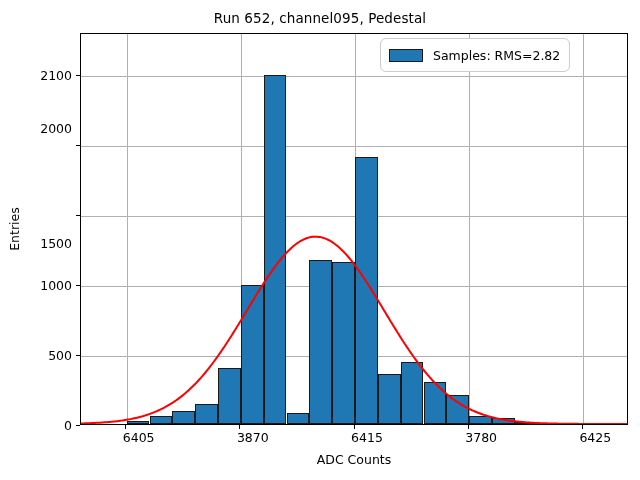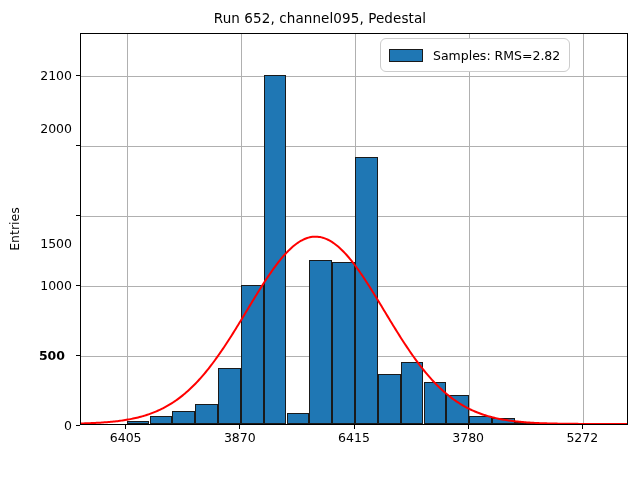--- a/index.html
+++ b/index.html
@@ -84,20 +84,21 @@
     height: 1.1px;
     background: #000000;
   }
   .xtick-label {
     position: absolute;
     top: 5px;
     font-size: 12.5px;
     color: #000000;
     transform: translateX(-50%);
     white-space: nowrap;
+    margin-left: 13px;
   }
   .xtick-mark {
     position: absolute;
     top: 0;
     width: 1.1px;
     height: 4px;
     background: #000000;
   }
   #xlabel {
     position: absolute;
@@ -210,45 +211,46 @@
         <div class="bar" style="left: 433.833px; width: 22.8333px; height: 1.5px;"></div>
       </div>
     <svg id="fit-curve-svg" viewBox="0 0 548 392" preserveAspectRatio="none">
       <path id="fit-path" fill="none" stroke="#ff0000" stroke-width="2" vector-effect="non-scaling-stroke" d="M0.00,391.46 L1.30,391.42 L2.61,391.39 L3.91,391.35 L5.22,391.30 L6.52,391.26 L7.83,391.21 L9.13,391.16 L10.44,391.10 L11.74,391.05 L13.05,390.99 L14.35,390.92 L15.66,390.86 L16.96,390.78 L18.27,390.71 L19.57,390.63 L20.88,390.55 L22.18,390.46 L23.49,390.36 L24.79,390.27 L26.10,390.16 L27.40,390.05 L28.70,389.94 L30.01,389.82 L31.31,389.69 L32.62,389.56 L33.92,389.42 L35.23,389.27 L36.53,389.12 L37.84,388.96 L39.14,388.79 L40.45,388.61 L41.75,388.42 L43.06,388.22 L44.36,388.02 L45.67,387.80 L46.97,387.58 L48.28,387.35 L49.58,387.10 L50.89,386.84 L52.19,386.57 L53.50,386.29 L54.80,386.00 L56.10,385.70 L57.41,385.38 L58.71,385.05 L60.02,384.70 L61.32,384.34 L62.63,383.97 L63.93,383.57 L65.24,383.17 L66.54,382.75 L67.85,382.31 L69.15,381.85 L70.46,381.37 L71.76,380.88 L73.07,380.37 L74.37,379.84 L75.68,379.29 L76.98,378.72 L78.29,378.13 L79.59,377.52 L80.90,376.89 L82.20,376.23 L83.50,375.55 L84.81,374.85 L86.11,374.13 L87.42,373.38 L88.72,372.61 L90.03,371.81 L91.33,370.99 L92.64,370.14 L93.94,369.27 L95.25,368.37 L96.55,367.44 L97.86,366.49 L99.16,365.51 L100.47,364.50 L101.77,363.46 L103.08,362.39 L104.38,361.30 L105.69,360.17 L106.99,359.02 L108.30,357.84 L109.60,356.63 L110.90,355.38 L112.21,354.11 L113.51,352.81 L114.82,351.48 L116.12,350.11 L117.43,348.72 L118.73,347.30 L120.04,345.84 L121.34,344.36 L122.65,342.85 L123.95,341.30 L125.26,339.73 L126.56,338.13 L127.87,336.50 L129.17,334.84 L130.48,333.15 L131.78,331.43 L133.09,329.69 L134.39,327.92 L135.70,326.12 L137.00,324.29 L138.30,322.44 L139.61,320.57 L140.91,318.67 L142.22,316.75 L143.52,314.80 L144.83,312.84 L146.13,310.85 L147.44,308.84 L148.74,306.82 L150.05,304.77 L151.35,302.71 L152.66,300.63 L153.96,298.54 L155.27,296.44 L156.57,294.32 L157.88,292.19 L159.18,290.05 L160.49,287.90 L161.79,285.75 L163.10,283.59 L164.40,281.43 L165.70,279.26 L167.01,277.10 L168.31,274.93 L169.62,272.77 L170.92,270.61 L172.23,268.45 L173.53,266.30 L174.84,264.16 L176.14,262.03 L177.45,259.92 L178.75,257.81 L180.06,255.73 L181.36,253.66 L182.67,251.61 L183.97,249.58 L185.28,247.57 L186.58,245.58 L187.89,243.63 L189.19,241.70 L190.50,239.80 L191.80,237.93 L193.10,236.10 L194.41,234.30 L195.71,232.53 L197.02,230.81 L198.32,229.12 L199.63,227.48 L200.93,225.88 L202.24,224.33 L203.54,222.82 L204.85,221.36 L206.15,219.94 L207.46,218.58 L208.76,217.27 L210.07,216.02 L211.37,214.82 L212.68,213.67 L213.98,212.59 L215.29,211.56 L216.59,210.59 L217.90,209.68 L219.20,208.83 L220.50,208.05 L221.81,207.32 L223.11,206.66 L224.42,206.07 L225.72,205.54 L227.03,205.08 L228.33,204.68 L229.64,204.35 L230.94,204.09 L232.25,203.89 L233.55,203.77 L234.86,203.71 L236.16,203.71 L237.47,203.79 L238.77,203.93 L240.08,204.14 L241.38,204.42 L242.69,204.76 L243.99,205.17 L245.30,205.65 L246.60,206.20 L247.90,206.80 L249.21,207.48 L250.51,208.21 L251.82,209.01 L253.12,209.87 L254.43,210.80 L255.73,211.78 L257.04,212.82 L258.34,213.92 L259.65,215.08 L260.95,216.29 L262.26,217.56 L263.56,218.88 L264.87,220.25 L266.17,221.67 L267.48,223.14 L268.78,224.66 L270.09,226.23 L271.39,227.84 L272.70,229.49 L274.00,231.19 L275.30,232.92 L276.61,234.69 L277.91,236.50 L279.22,238.34 L280.52,240.21 L281.83,242.12 L283.13,244.06 L284.44,246.02 L285.74,248.01 L287.05,250.02 L288.35,252.06 L289.66,254.11 L290.96,256.19 L292.27,258.28 L293.57,260.38 L294.88,262.50 L296.18,264.63 L297.49,266.78 L298.79,268.92 L300.10,271.08 L301.40,273.24 L302.70,275.41 L304.01,277.57 L305.31,279.74 L306.62,281.91 L307.92,284.07 L309.23,286.23 L310.53,288.38 L311.84,290.52 L313.14,292.66 L314.45,294.78 L315.75,296.90 L317.06,299.00 L318.36,301.09 L319.67,303.16 L320.97,305.22 L322.28,307.26 L323.58,309.28 L324.89,311.29 L326.19,313.27 L327.50,315.23 L328.80,317.17 L330.10,319.09 L331.41,320.98 L332.71,322.85 L334.02,324.70 L335.32,326.52 L336.63,328.31 L337.93,330.07 L339.24,331.81 L340.54,333.52 L341.85,335.21 L343.15,336.86 L344.46,338.48 L345.76,340.08 L347.07,341.65 L348.37,343.18 L349.68,344.69 L350.98,346.17 L352.29,347.61 L353.59,349.03 L354.90,350.42 L356.20,351.77 L357.50,353.10 L358.81,354.39 L360.11,355.66 L361.42,356.89 L362.72,358.10 L364.03,359.28 L365.33,360.42 L366.64,361.54 L367.94,362.63 L369.25,363.69 L370.55,364.72 L371.86,365.72 L373.16,366.70 L374.47,367.65 L375.77,368.57 L377.08,369.46 L378.38,370.33 L379.69,371.17 L380.99,371.99 L382.30,372.78 L383.60,373.55 L384.90,374.29 L386.21,375.01 L387.51,375.70 L388.82,376.38 L390.12,377.03 L391.43,377.66 L392.73,378.26 L394.04,378.85 L395.34,379.41 L396.65,379.96 L397.95,380.49 L399.26,380.99 L400.56,381.48 L401.87,381.95 L403.17,382.40 L404.48,382.84 L405.78,383.26 L407.09,383.66 L408.39,384.05 L409.70,384.42 L411.00,384.78 L412.30,385.12 L413.61,385.45 L414.91,385.77 L416.22,386.07 L417.52,386.36 L418.83,386.63 L420.13,386.90 L421.44,387.15 L422.74,387.40 L424.05,387.63 L425.35,387.85 L426.66,388.07 L427.96,388.27 L429.27,388.46 L430.57,388.65 L431.88,388.82 L433.18,388.99 L434.49,389.15 L435.79,389.30 L437.10,389.45 L438.40,389.59 L439.70,389.72 L441.01,389.85 L442.31,389.96 L443.62,390.08 L444.92,390.19 L446.23,390.29 L447.53,390.38 L448.84,390.48 L450.14,390.56 L451.45,390.65 L452.75,390.73 L454.06,390.80 L455.36,390.87 L456.67,390.94 L457.97,391.00 L459.28,391.06 L460.58,391.12 L461.89,391.17 L463.19,391.22 L464.50,391.27 L465.80,391.31 L467.10,391.36 L468.41,391.40 L469.71,391.43 L471.02,391.47 L472.32,391.50 L473.63,391.53 L474.93,391.56 L476.24,391.59 L477.54,391.62 L478.85,391.64 L480.15,391.67 L481.46,391.69 L482.76,391.71 L484.07,391.73 L485.37,391.75 L486.68,391.76 L487.98,391.78 L489.29,391.79 L490.59,391.81 L491.90,391.82 L493.20,391.83 L494.50,391.84 L495.81,391.86 L497.11,391.87 L498.42,391.87 L499.72,391.88 L501.03,391.89 L502.33,391.90 L503.64,391.91 L504.94,391.91 L506.25,391.92 L507.55,391.93 L508.86,391.93 L510.16,391.94 L511.47,391.94 L512.77,391.94 L514.08,391.95 L515.38,391.95 L516.69,391.96 L517.99,391.96 L519.30,391.96 L520.60,391.97 L521.90,391.97 L523.21,391.97 L524.51,391.97 L525.82,391.97 L527.12,391.98 L528.43,391.98 L529.73,391.98 L531.04,391.98 L532.34,391.98 L533.65,391.98 L534.95,391.99 L536.26,391.99 L537.56,391.99 L538.87,391.99 L540.17,391.99 L541.48,391.99 L542.78,391.99 L544.09,391.99 L545.39,391.99 L546.70,391.99 L548.00,391.99"></path>
     </svg>
   </div>
 
   <div id="yaxis">
       <div class="ytick-label" style="top: 425px; width: 44px; left: 28px;">0</div>
       <div class="ytick-mark" style="top: 424.5px; left: 76px;"></div>
-      <div class="ytick-label" style="top: 355px; width: 44px; left: 21px; font-weight: bold;">500</div>
+      <div class="ytick-label" style="top: 355px; width: 44px; left: 28px;">500</div>
       <div class="ytick-mark" style="top: 354.5px; left: 76px;"></div>
       <div class="ytick-label" style="top: 285px; width: 44px; left: 28px;">1000</div>
       <div class="ytick-mark" style="top: 284.5px; left: 76px;"></div>
       <div class="ytick-label" style="top: 215px; width: 44px; left: 28px; margin-top: 28px;">1500</div>
       <div class="ytick-mark" style="top: 214.5px; left: 76px;"></div>
       <div class="ytick-label" style="top: 128px; width: 44px; left: 28px;">2000</div>
       <div class="ytick-mark" style="top: 144.5px; left: 76px;"></div>
       <div class="ytick-label" style="top: 75px; width: 44px; left: 28px;">2100</div>
       <div class="ytick-mark" style="top: 74.5px; left: 76px;"></div>
     </div>
   <div id="xaxis">
       <div class="xtick-label" style="left: 125.667px; top: 430px;">6405</div>
       <div class="xtick-mark" style="left: 125.167px; top: 425px;"></div>
       <div class="xtick-label" style="left: 239.833px; top: 430px;">3870</div>
       <div class="xtick-mark" style="left: 239.333px; top: 425px;"></div>
       <div class="xtick-label" style="left: 354px; top: 430px;">6415</div>
       <div class="xtick-mark" style="left: 353.5px; top: 425px;"></div>
       <div class="xtick-label" style="left: 468.167px; top: 430px;">3780</div>
       <div class="xtick-mark" style="left: 467.667px; top: 425px;"></div>
-      <div class="xtick-label" style="left: 582.333px; top: 430px;">5272</div>
+      <div class="xtick-label" style="left: 582.333px; top: 430px;">6425</div>
       <div class="xtick-mark" style="left: 581.833px; top: 425px;"></div>
     </div>
 
   <div id="ylabel">Entries</div>
+  <div id="xlabel">ADC Counts</div>
 
   <div id="legend">
     <div class="legend-row">
       <span class="legend-swatch-patch"></span>
       <span class="legend-text">Samples: RMS=2.82</span>
     </div>
   </div>
 
 </div>
 

